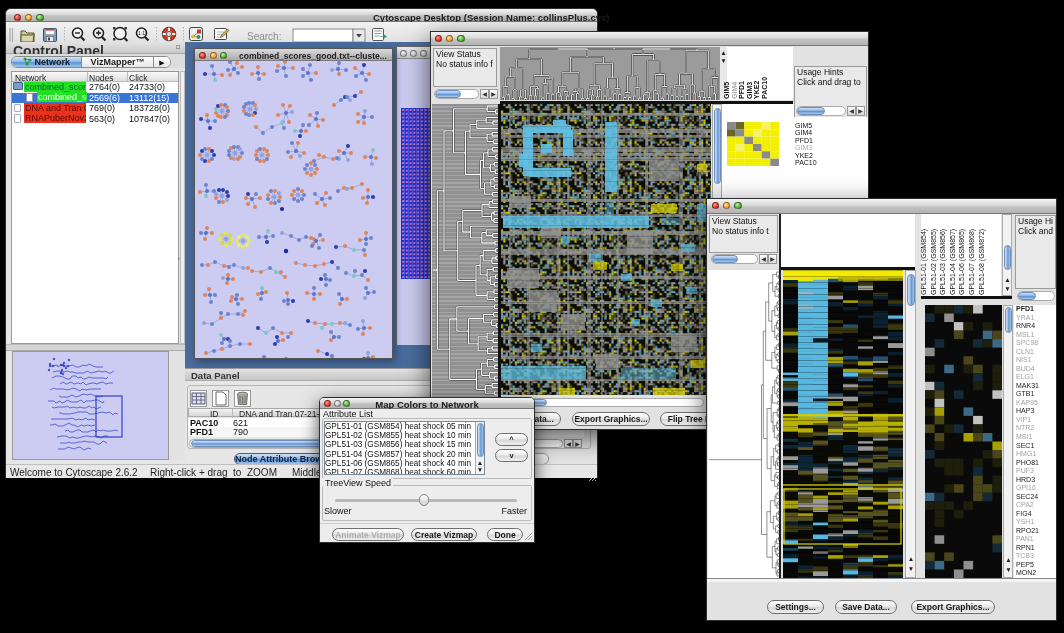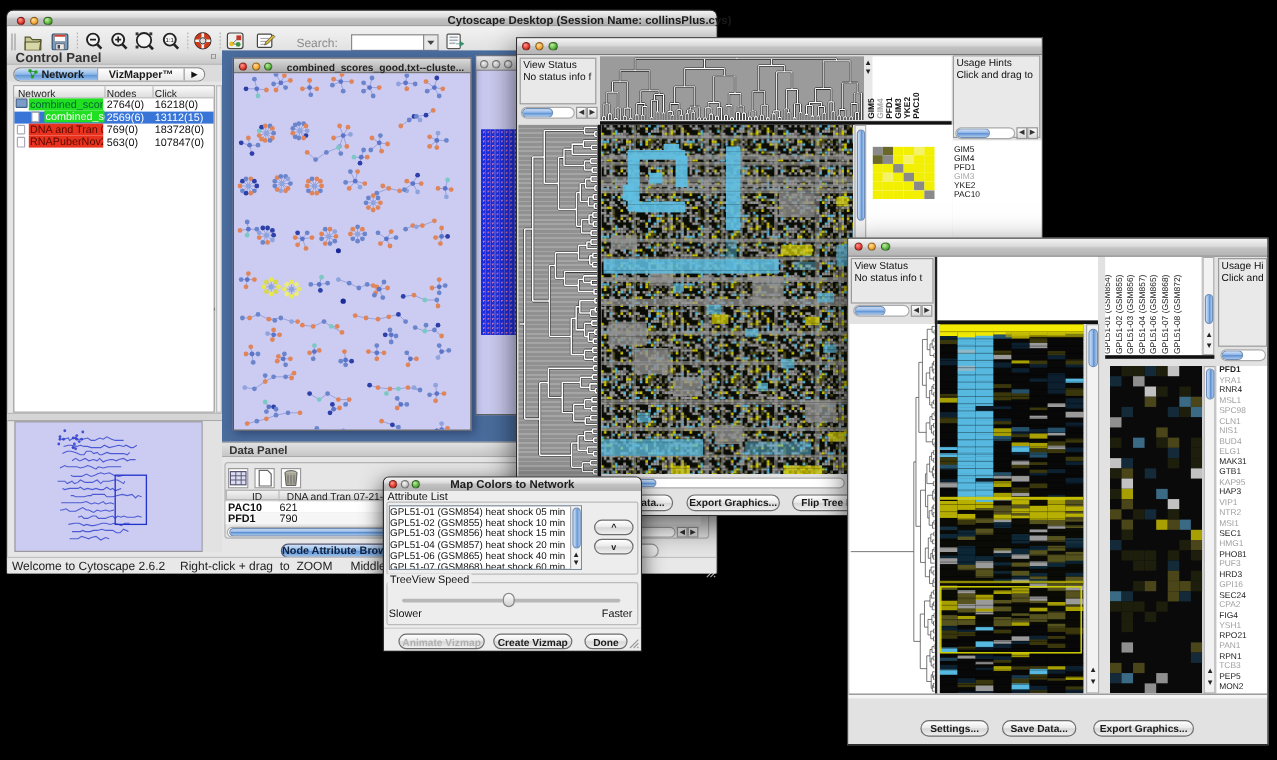--- a/index.html
+++ b/index.html
@@ -96,21 +96,21 @@
         <path d="M350 12l3 3.5 3-3.5z" fill="#444"></path>
         <g transform="translate(366,6)">
           <rect x="0.5" y="0.5" width="11" height="12" rx="1" fill="#f8f8f8" stroke="#555"></rect>
           <path d="M2.5 3h7M2.5 5.5h7M2.5 8h5" stroke="#789" stroke-width=".8"></path>
           <path d="M8 8.5h6M11.5 6.5l3 2-3 2z" fill="#4a6" stroke="#276" stroke-width=".5"></path>
         </g>
       </svg>
   </div>
 
   <div class="abs" style="left:0;top:33px;width:180px;height:12px;background:linear-gradient(#e3e3e3,#c9c9c9);border-bottom:1px solid #aaa;border-right:1px solid #aaa">
-    <span style="position:absolute;left:7px;top:1px;font-size:11px;font-weight:bold;color:#333">Control Panel</span>
+    <span style="position:absolute;left:7px;top:1px;font-size:14px;font-weight:bold;color:#333">Control Panel</span>
     <span style="position:absolute;right:5px;top:1px;font-size:8px;color:#666">⌑</span>
   </div>
 
   <div class="abs" style="left:0;top:45px;width:180px;height:14px;background:#dcdcdc">
     <div class="abs" style="left:5px;top:1.5px;width:160px;height:12px;border:1px solid #8a8a8a;border-radius:6px;background:#fff;overflow:hidden;display:flex">
       <div style="width:70px;background:linear-gradient(#cfe2f6,#8db8e8 50%,#5e95d6 55%,#9ec3ec);border-right:1px solid #8a8a8a;font-size:9px;font-weight:bold;color:#1a1a1a;text-align:center;line-height:11px"><svg width="9" height="9" style="vertical-align:-1px">
             <circle cx="2" cy="2" r="1.5" fill="#2a2"></circle>
             <circle cx="7" cy="3" r="1.5" fill="#2a2"></circle>
             <circle cx="4" cy="7" r="1.5" fill="#2a2"></circle>
             <path d="M2 2L7 3L4 7z" fill="none" stroke="#282" stroke-width=".7"></path>
@@ -126,21 +126,21 @@
         <span class="abs" style="left:77px;top:0.5px">Nodes</span>
         <span class="abs" style="left:117px;top:0.5px">Click</span>
       <i class="abs" style="left:74.5px;top:0;width:1px;height:9px;background:#bbb"></i>
         <i class="abs" style="left:114.5px;top:0;width:1px;height:9px;background:#bbb"></i>
     </div>
 
     <div class="abs" style="left:0;top:10px;width:100%;height:10.5px;font-size:9px;color:#111">
       <span class="abs" style="left:1px;top:0px;width:10px;height:8px;background:#7a9dc8;border:1px solid #44618a;border-radius:1px"></span>
       <span class="abs" style="left:12px;top:-0.5px;background:#21e021;padding:0 1px;color:#063;width:62px;overflow:hidden;white-space:nowrap">combined_scores_</span>
       <span class="abs" style="left:77px;top:0">2764(0)</span>
-        <span class="abs" style="left:117px;top:0">16218(0)</span>
+        <span class="abs" style="left:117px;top:0">24733(0)</span>
     </div>
     <div class="abs" style="left:0;top:20.5px;width:100%;height:10.5px;background:#3875d7;font-size:9px;color:#fff">
       <span class="abs" style="left:14px;top:0.5px;width:7px;height:8.5px;background:#fff;border:1px solid #99a;border-radius:1px"></span>
       <span class="abs" style="left:25px;top:-0.5px;background:#21e021;padding:0 1px;color:#fff;width:50px;overflow:hidden;white-space:nowrap">combined_sco</span>
       <span class="abs" style="left:77px;top:0">2569(6)</span>
         <span class="abs" style="left:117px;top:0">13112(15)</span>
     </div>
     <div class="abs" style="left:0;top:31px;width:100%;height:10.5px;font-size:9px;color:#111">
       <span class="abs" style="left:2px;top:0.5px;width:7px;height:8.5px;background:#fff;border:1px solid #aab;border-radius:1px"></span>
       <span class="abs" style="left:12px;top:-0.5px;background:#e8321e;padding:0 1px;color:#5a0800;width:62px;overflow:hidden;white-space:nowrap">DNA and Tran 07</span>
@@ -1175,21 +1175,21 @@
 
     <div class="abs" style="left:296px;top:1px;width:66px;height:53px;background:#fff">
       <div class="rot" style="left:3px;bottom:1px">GIM5</div>
       <div class="rot" style="left:10.5px;bottom:1px;color:#a8a8a8">GIM4</div>
       <div class="rot" style="left:18px;bottom:1px">PFD1</div>
       <div class="rot" style="left:25.5px;bottom:1px">GIM3</div>
       <div class="rot" style="left:33px;bottom:1px">YKE2</div>
       <div class="rot" style="left:40.5px;bottom:1px">PAC10</div>
     </div>
 
-    <div class="panel" style="left:363px;top:0;width:73px;height:69px">Usage Hints<br>Click and drag to</div>
+    <div class="panel" style="left:363px;top:20px;width:73px;height:69px">Usage Hints<br>Click and drag to</div>
     <div class="sbh" style="left:365px;top:60px;width:50px;height:10px">
         <div class="th" style="left:0;width:28px"></div>
       </div>
     <div class="sqb" style="left:416px;top:60px;width:9px;height:10px;line-height:9px">◀</div>
     <div class="sqb" style="left:425px;top:60px;width:9px;height:10px;line-height:9px">▶</div>
     <div class="abs" style="left:363px;top:71px;width:74px;height:312px;background:#fff"></div>
 
     <div class="abs" style="left:69px;top:55px;width:293px;height:3px;background:#111"></div>
 
     <div class="abs" style="left:1px;top:58px;width:66px;height:293px;background:repeating-linear-gradient(#919191 0,#919191 2.4px,#a5a5a5 2.4px,#a5a5a5 3.8px);overflow:hidden">

